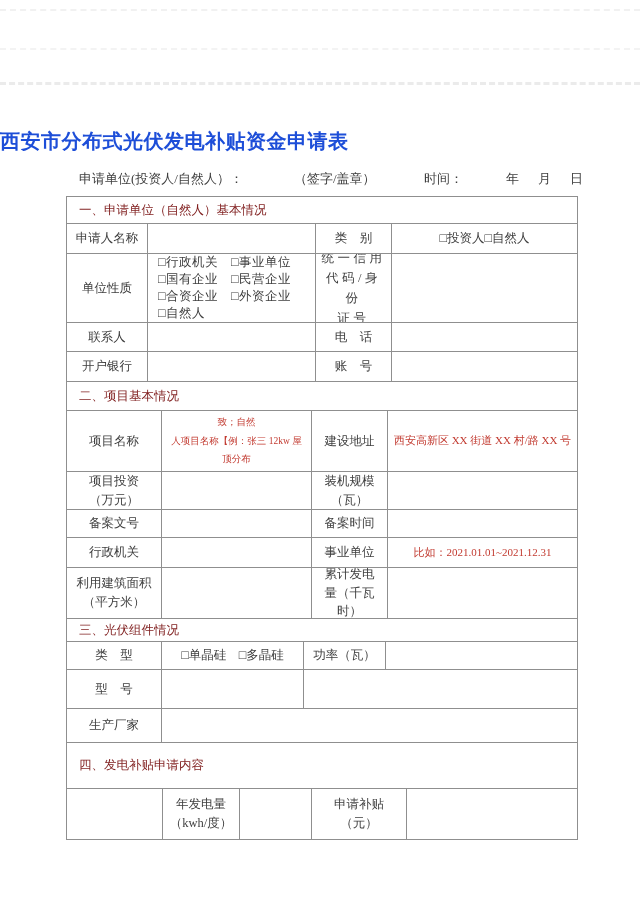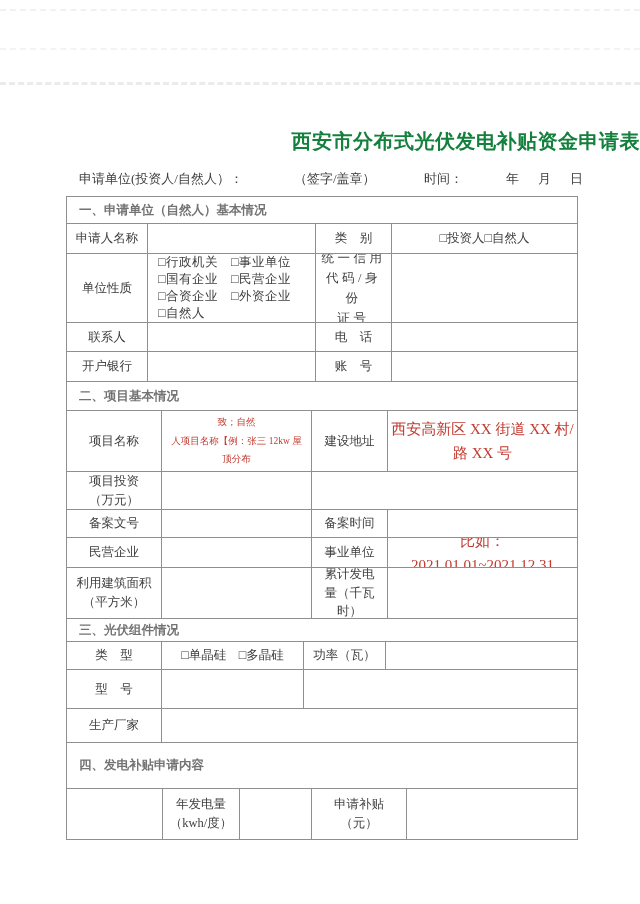--- a/index.html
+++ b/index.html
@@ -6,21 +6,21 @@
   .page{
     position:relative;width:640px;height:904px;background:#ffffff;overflow:hidden;
     font-family:"Liberation Serif","DejaVu Serif",serif;color:#3e3e3e;
   }
   .artifact{position:absolute;left:0;right:0;height:0;border-top:2px dashed #efefef;}
   .a1{top:9px;border-top:2px dashed #f1f1f1;}
   .a2{top:48px;border-top:2px dashed #f3f3f3;}
   .a3{top:82px;border-top:3px dashed #ebebeb;}
   .title{
     position:absolute;top:128px;left:0;width:100%;margin:0;
-    text-align:right;font-size:20px;font-weight:bold;letter-spacing:0.5px;color:#15803d;
+    text-align:left;font-size:20px;font-weight:bold;letter-spacing:0.5px;color:#1d4ed8;
   }
   .meta{position:absolute;top:170px;left:66px;width:512px;height:18px;font-size:13px;color:#3e3e3e;}
   .meta span{position:absolute;top:0;white-space:nowrap;}
   .m1{left:13px;}
   .m2{left:228px;}
   .m3{left:358px;}
   .m4{left:440px;letter-spacing:3px;}
   .form{
     position:absolute;top:196px;left:66px;width:512px;
     border:1px solid #8f8f8f;box-sizing:border-box;background:#ffffff;
@@ -32,25 +32,25 @@
   .g3{grid-template-columns:94px 142px 82px 1fr;}
   .g3b{grid-template-columns:94px 1fr;}
   .g4{grid-template-columns:95px 77px 72px 95px 85px 1fr;}
   .gs{grid-template-columns:1fr;}
   .cell{
     box-sizing:border-box;display:flex;align-items:center;justify-content:center;
     text-align:center;font-size:12.5px;line-height:1.5;white-space:pre-line;
     padding:1px 3px;overflow:hidden;
   }
   .cell + .cell{border-left:1px solid #8f8f8f;}
-  .sec{justify-content:flex-start;text-align:center;font-weight:bold;padding-left:12px;color:#737373;}
+  .sec{justify-content:flex-start;text-align:center;font-weight:normal;padding-left:12px;color:#7f1d1d;}
   .opts{justify-content:flex-start;text-align:left;padding-left:10px;line-height:1.38;letter-spacing:0.5px;}
   .just{letter-spacing:3.5px;line-height:1.6;}
   .red{color:#c23a30;}
-  .hint{font-size:15px;line-height:1.6;}
+  .hint{font-size:11px;line-height:1.6;}
   .hp{font-size:9.5px;line-height:1.95;padding:0 5px;}
 </style>
 </head>
 <body>
 
 <div class="page">
 
   <div class="artifact a1"></div>
   <div class="artifact a2"></div>
   <div class="artifact a3"></div>
@@ -107,30 +107,32 @@
       <div class="cell red hp">企业项目名称需要与备案书一致；自然
 人项目名称【例：张三 12kw 屋顶分布
 式光伏发电项目】</div>
       <div class="cell">建设地址</div>
       <div class="cell red hint">西安高新区 XX 街道 XX 村/路 XX 号</div>
     </div>
     <div class="row g2" style="height:38px">
       <div class="cell">项目投资
 （万元）</div>
       <div class="cell"></div>
+      <div class="cell">装机规模
+（瓦）</div>
       <div class="cell"></div>
     </div>
     <div class="row g2" style="height:28px">
       <div class="cell">备案文号</div>
       <div class="cell"></div>
       <div class="cell">备案时间</div>
       <div class="cell"></div>
     </div>
     <div class="row g2" style="height:30px">
-      <div class="cell">民营企业</div>
+      <div class="cell">行政机关</div>
       <div class="cell"></div>
       <div class="cell">事业单位</div>
       <div class="cell red hint">比如：2021.01.01~2021.12.31</div>
     </div>
     <div class="row g2" style="height:51px">
       <div class="cell">利用建筑面积
 （平方米）</div>
       <div class="cell"></div>
       <div class="cell">累计发电
 量（千瓦

